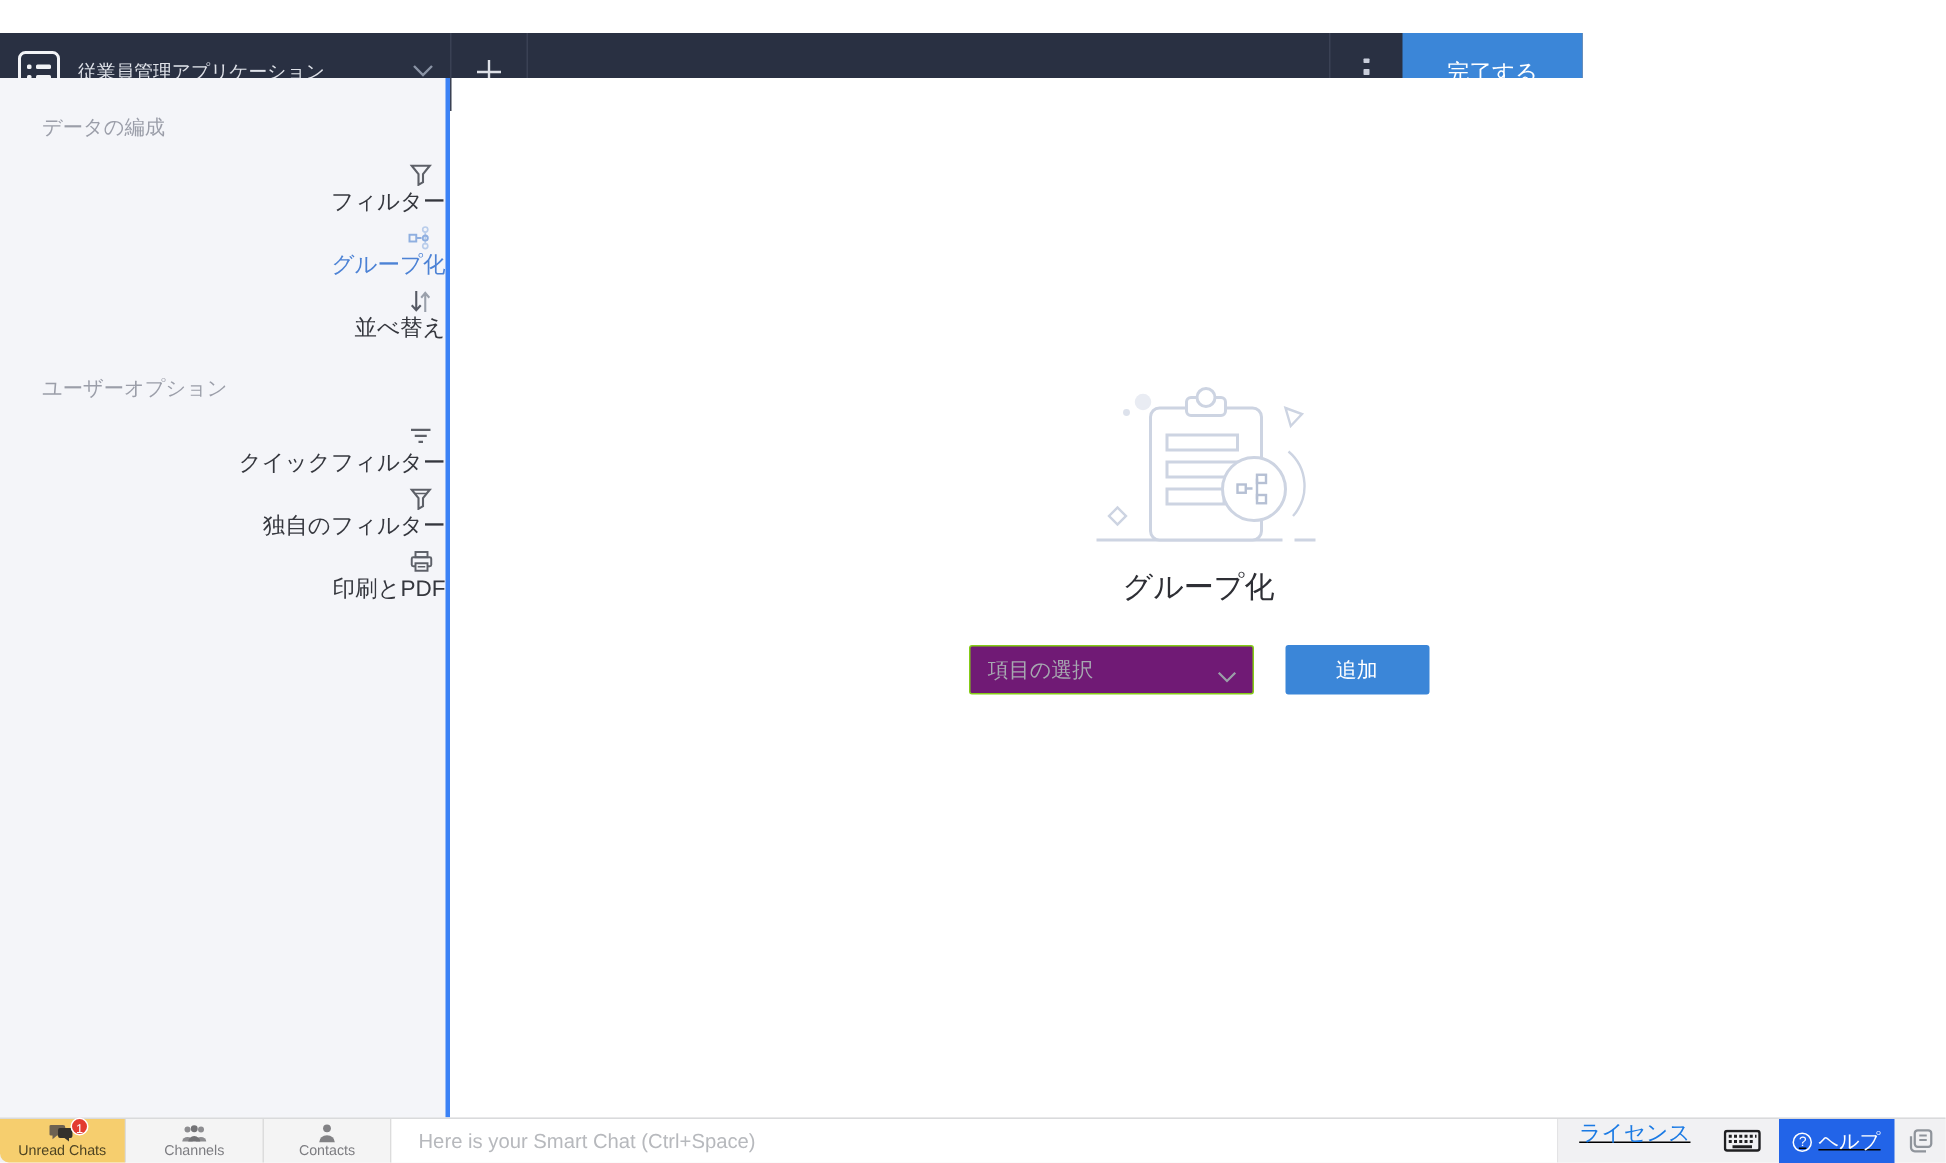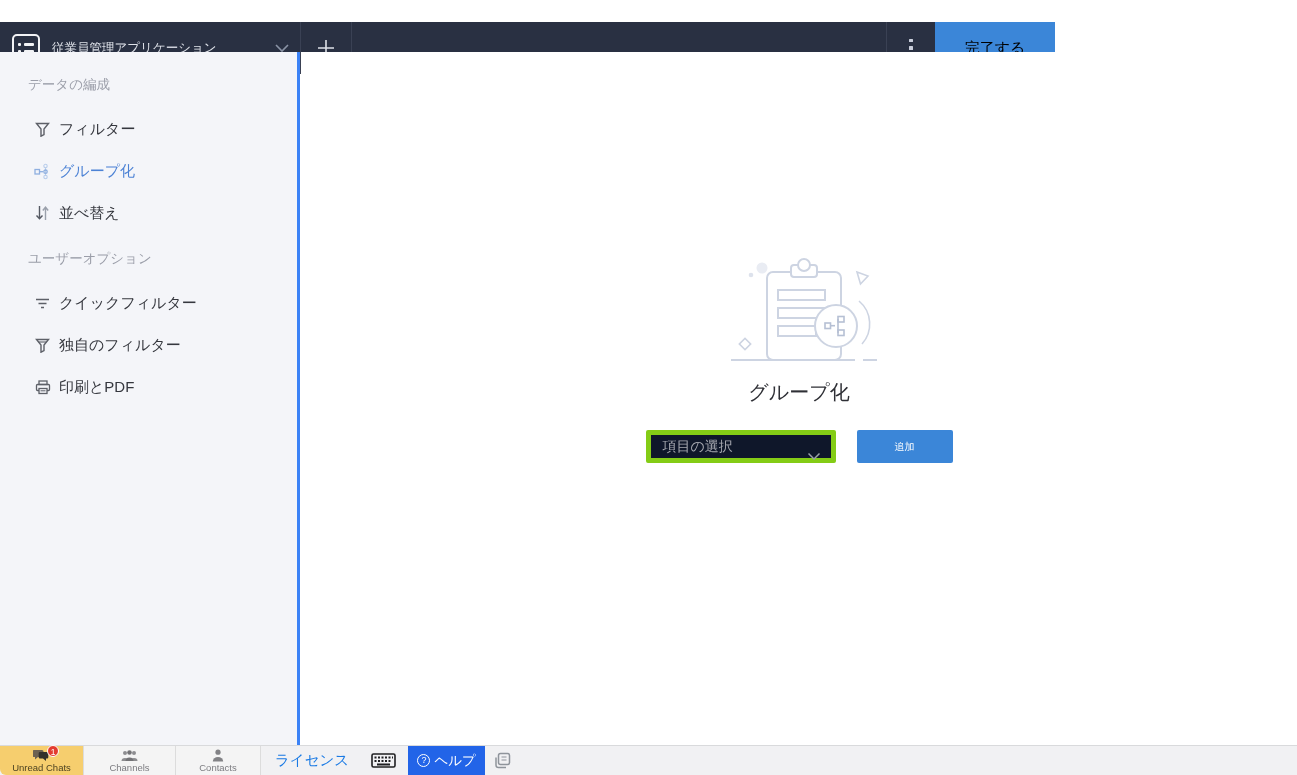--- a/index.html
+++ b/index.html
@@ -15,52 +15,52 @@
   .tb-titles { margin-left:12px; flex:1; overflow:hidden; }
   .tb-app-title { color:#dfe2e9; font-size:12.5px; line-height:16px; white-space:nowrap; }
   .tb-view-title { color:#ffffff; font-size:15px; font-weight:bold; line-height:19px; white-space:nowrap; }
   .tb-chevron { flex:0 0 auto; margin-left:4px; }
   .tb-divider { width:1px; background:#3a4154; }
   .tb-plus { width:50px; display:flex; align-items:center; justify-content:center; cursor:pointer; }
   .tb-spacer { flex:1; }
   .tb-kebab { width:48px; display:flex; align-items:center; justify-content:center; cursor:pointer; }
   .kebab-dots { display:flex; flex-direction:column; gap:4px; }
   .kebab-dots i { width:3.5px; height:3.5px; background:#c9cedb; border-radius:0.5px; }
-  .btn-done { width:120px; background:#3b86d8; color:#000000; font-size:15px; display:flex; align-items:center; justify-content:center; cursor:pointer; border:none; }
+  .btn-done { width:120px; background:#3b86d8; color:#ffffff; font-size:15px; display:flex; align-items:center; justify-content:center; cursor:pointer; border:none; }
 
   
   .sidebar { position:absolute; left:0; top:52px; width:300px; height:693px; background:#f4f5f9; border-right:3px solid #3b82f6; }
   .side-section-label { margin:24px 0 12px 28px; height:20px; font-size:13.5px; color:#9b9ea9; }
   .side-section-label.second { margin-top:16px; }
-  .side-item { height:42px; display:flex; align-items:center; padding-left:34px; cursor:pointer; color:#35373e; font-size:15px; }
+  .side-item { height:42px; display:flex; align-items:flex-end; padding-left:45px; cursor:pointer; color:#35373e; font-size:15px;flex-direction:column; }
   .side-item .ic { width:17px; height:17px; margin-right:8px; display:flex; align-items:center; justify-content:center; flex:0 0 auto; }
   .side-item.active { color:#4c82d5; }
 
   
   .main { position:absolute; left:301px; top:52px; width:996px; height:693px; background:#fff; }
   .empty-state { padding-top:204px; display:flex; flex-direction:column; align-items:center; }
   .es-heading { margin-top:12px; font-size:20px; font-weight:500; color:#2e2f35; line-height:28px; }
   .es-desc { margin-top:6px; max-width:398px; text-align:center; font-size:14px; line-height:22px; color:#8b8e95; }
   .es-controls { margin-top:24px; display:flex; align-items:center; gap:21px; }
-  .field-select { position:relative; width:190px; height:33px; border:5px solid #84cc16; border-radius:2px; background:#0f172a; display:flex; align-items:center; padding:0 30px 0 12px; cursor:pointer; }
+  .field-select { position:relative; width:190px; height:33px; border:1px solid #84cc16; border-radius:2px; background:#701a75; display:flex; align-items:center; padding:0 30px 0 12px; cursor:pointer; }
   .field-select .ph { font-size:14px; color:#a6a8b0; white-space:nowrap; }
   .field-select .chev { position:absolute; right:10px; top:12px; }
-  .btn-add { width:96px; height:33px; background:#3b86d8; color:#fff; border:none; border-radius:2px; font-size:10px; cursor:pointer; }
+  .btn-add { width:96px; height:33px; background:#3b86d8; color:#fff; border:none; border-radius:2px; font-size:14px; cursor:pointer; }
 
   
   .bottombar { position:absolute; left:0; top:745px; width:1297px; height:30px; display:flex; border-top:1px solid #d9dadc; background:#f1f1f3; }
   .bb-tab { width:88px; display:flex; flex-direction:column; align-items:center; justify-content:center; gap:1px; background:#f4f4f4; border-right:1px solid #dcdcdc; cursor:pointer; padding-top:1px; }
   .bb-tab .lbl { font-size:9.5px; color:#7c7c80; line-height:10px; }
   .bb-tab.active { background:#f6ce6e; border-bottom-left-radius:6px; }
   .bb-tab.active .lbl { color:#4d4322; }
   .tab-icon-wrap { position:relative; height:13px; display:flex; align-items:flex-end; }
   .badge { position:absolute; top:-4px; right:-9px; min-width:12px; height:12px; border-radius:7px; background:#e33b30; color:#fff; font-size:8.5px; line-height:12px; text-align:center; padding:0 2px; border:1px solid #fff; }
   .bb-input { flex:1; background:#fff; border-right:1px solid #e3e3e5; display:flex; align-items:center; padding-left:18px; }
   .bb-input .ph { font-size:13.5px; color:#b7b9bd; }
-  .bb-right { display:flex; align-items:center; background:#f1f1f3; padding-left:14px; }
+  .bb-right { display:flex; background:#f1f1f3; padding-left:14px;text-decoration:underline; }
   .license-link { color:#1a7ae4; font-size:14.5px; margin-right:22px; cursor:pointer; white-space:nowrap; }
   .kbd-wrap { margin-right:12px; cursor:pointer; display:flex; align-items:center; }
   .btn-help { height:30px; width:77px; background:#2264e8; border:none; color:#fff; font-size:13.5px; display:flex; align-items:center; justify-content:center; gap:4px; cursor:pointer; }
   .q-circle { width:13px; height:13px; border:1.2px solid #fff; border-radius:50%; font-size:9px; line-height:11px; text-align:center; flex:0 0 auto; }
   .copy-wrap { width:34px; display:flex; align-items:center; justify-content:center; cursor:pointer; }
 </style>
 </head>
 <body>
 
 <div class="topbar">
@@ -242,20 +242,23 @@
   <div class="bb-tab" style="width:85px">
     <span class="tab-icon-wrap">
       <svg width="12" height="13" viewBox="0 0 12 13">
         <circle cx="6" cy="3.2" r="2.6" fill="#828285"></circle>
         <path d="M0.8 12.5 a5.2 4.6 0 0 1 10.4 0 Z" fill="#828285"></path>
       </svg>
     </span>
     <span class="lbl">Contacts</span>
   </div>
 
+  <div class="bb-input">
+    <span class="ph">Here is your Smart Chat (Ctrl+Space)</span>
+  </div>
 
   <div class="bb-right">
     <span class="license-link">ライセンス</span>
     <span class="kbd-wrap">
       <svg width="25" height="15" viewBox="0 0 25 15">
         <rect x="1" y="1" width="23" height="13" rx="1.5" fill="none" stroke="#1f1f21" stroke-width="1.6"></rect>
         <g fill="#1f1f21">
           <rect x="3.5" y="3.5" width="2" height="2"></rect>
             <rect x="7" y="3.5" width="2" height="2"></rect>
             <rect x="10.5" y="3.5" width="2" height="2"></rect>

